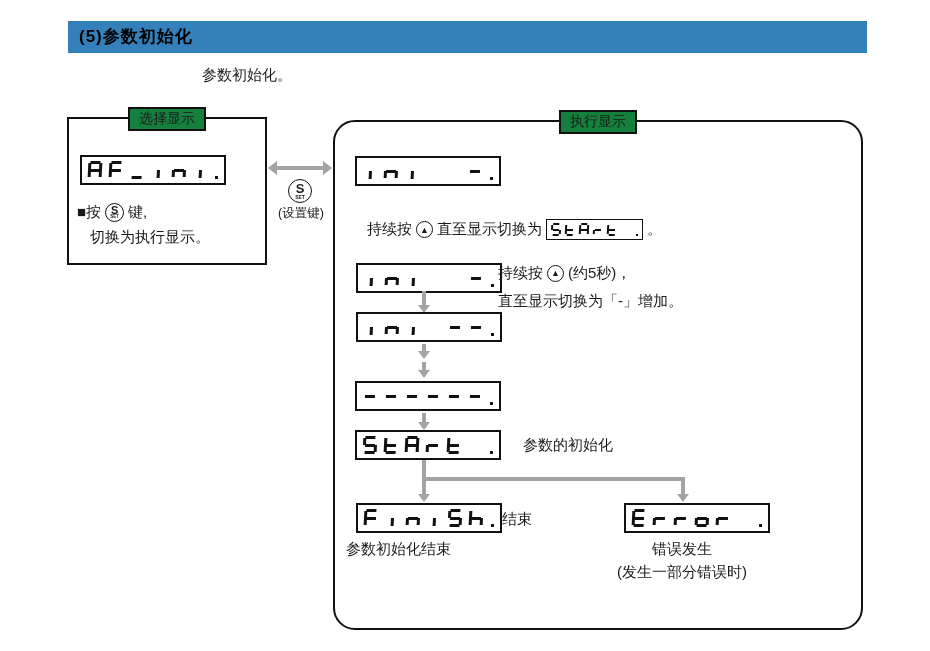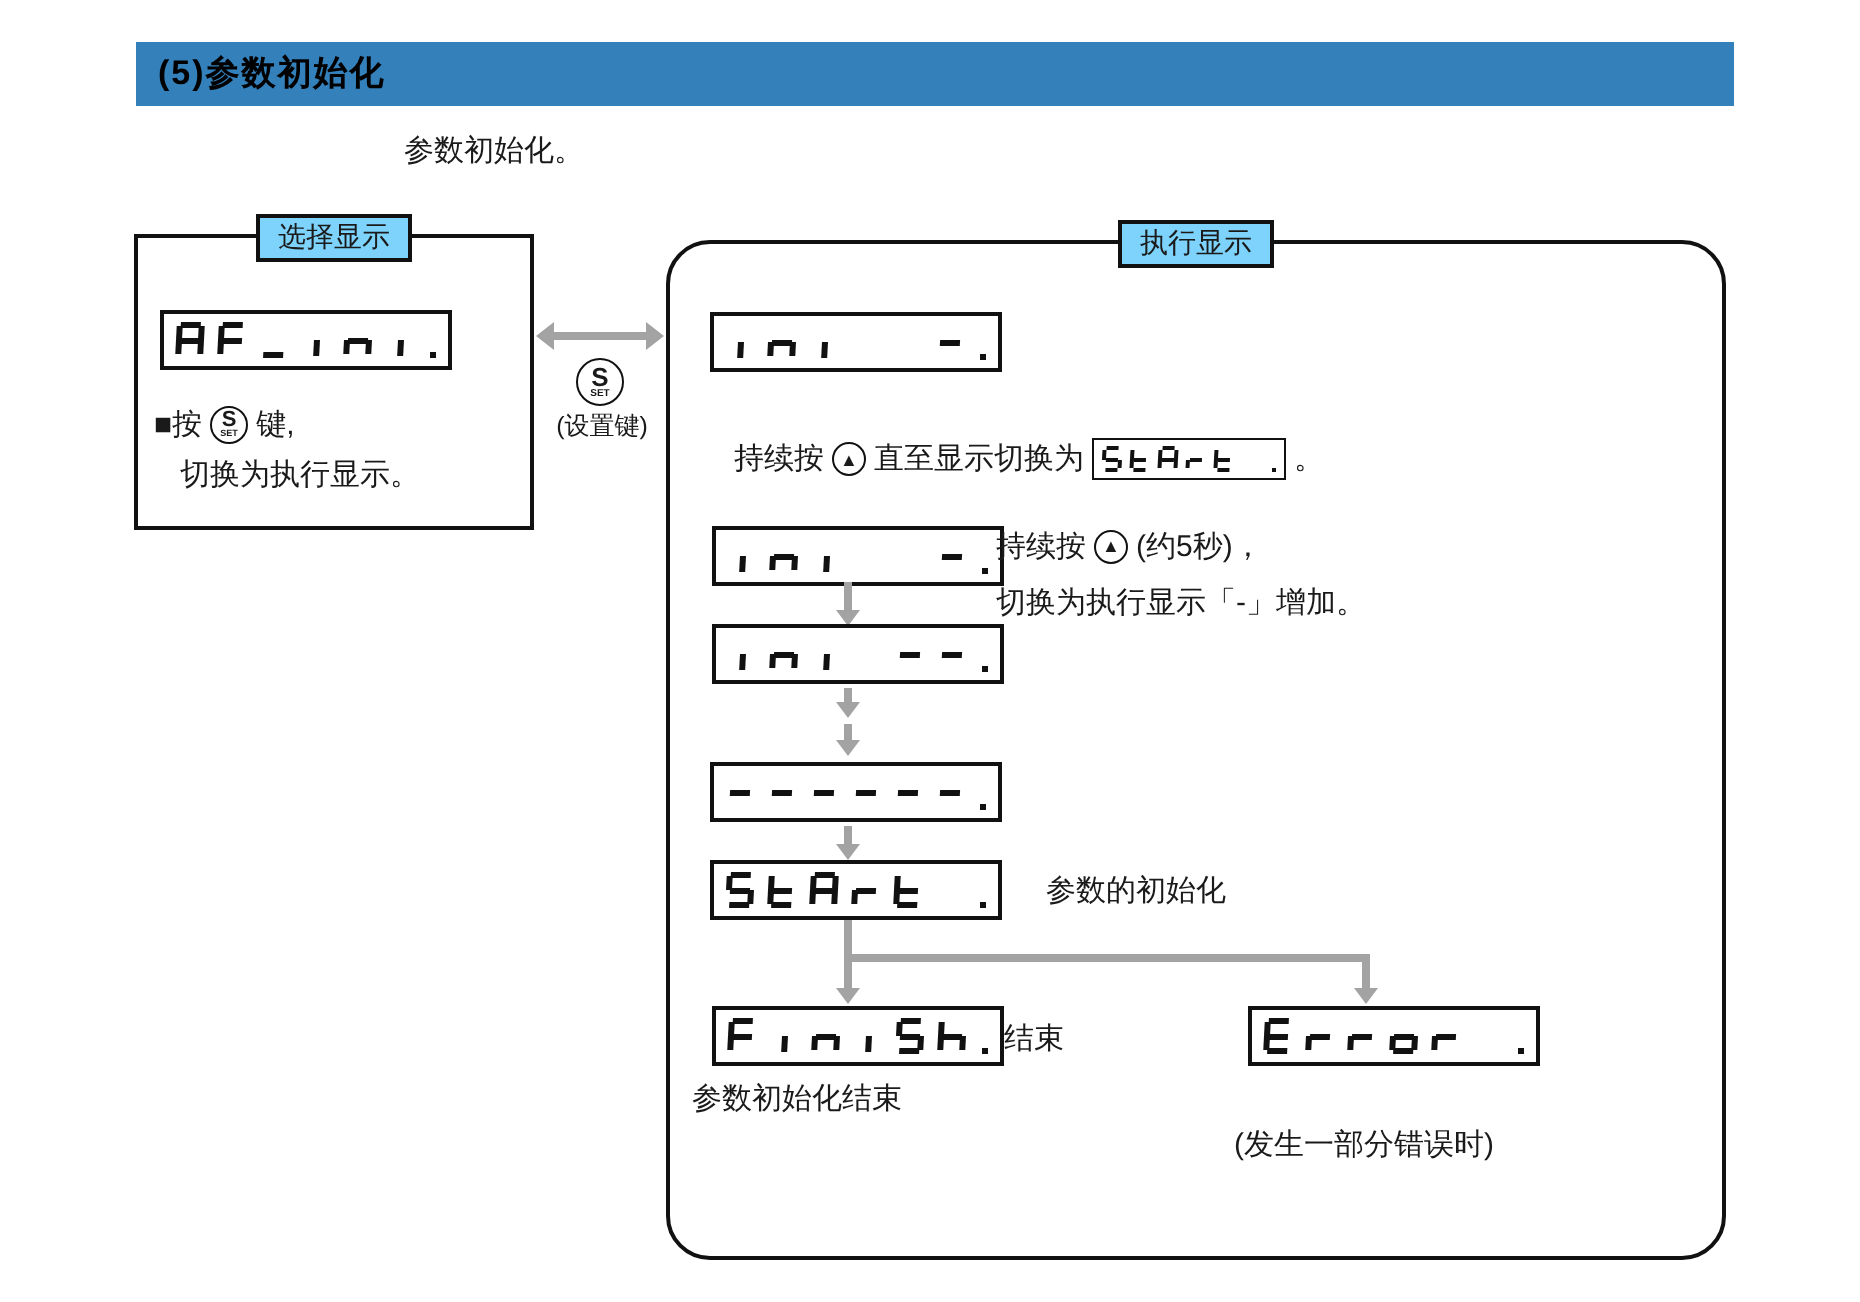--- a/index.html
+++ b/index.html
@@ -9,21 +9,21 @@
 
   
   .header-bar { position:absolute; left:68px; top:21px; width:799px; height:32px; background:#3380bb; }
   .header-bar .title { color:#000000; font-size:17px; font-weight:bold; line-height:32px; padding-left:11px; letter-spacing:1px; }
   .intro { position:absolute; left:175px; top:66px; font-size:15px;margin-left:27px; }
 
   
   .panel { position:absolute; border:2px solid #111; background:#fff; }
   .panel-select { left:67px; top:117px; width:200px; height:148px; }
   .panel-exec { left:333px; top:120px; width:530px; height:510px;border-radius:22px; }
-  .panel-tab { position:absolute; left:50%; top:-12px; transform:translateX(-50%); background:#7dd3fc; border:2px solid #111; font-size:14px; padding:1px 9px; white-space:nowrap; }
+  .panel-tab { position:absolute; left:50%; top:-12px; transform:translateX(-50%); background:#15803d; border:2px solid #111; font-size:14px; padding:1px 9px; white-space:nowrap; }
 
   
   .seg-display { position:absolute; display:inline-flex; align-items:flex-end; background:#fff; border:2px solid #111;
                  --cw:14px; --ch:18px; --t:3px; --half:7px; gap:7px; padding:4px 6px; }
   .seg-display.small { position:static; border:1.5px solid #111; --cw:10px; --ch:13px; --t:2px; --half:4.5px; gap:4px; padding:3px 4px; }
   .seg-cell { position:relative; width:var(--cw); height:var(--ch); display:inline-block; transform:skewX(-3deg); }
   .seg { position:absolute; background:#111; }
   .seg-a { left:2px; right:2px; top:0; height:var(--t); }
   .seg-f { left:0; top:2px; width:var(--t); height:var(--half); }
   .seg-b { right:0; top:2px; width:var(--t); height:var(--half); }
@@ -207,21 +207,21 @@
         <span class="seg-cell">
           <i class="seg seg-g"></i>
         </span>
         <span class="seg-dp"></span>
       </div>
     <div class="trow" style="left:163px; top:140px; height:22px;">
       <span>持续按</span>
       <span class="upkey">▲</span>
       <span>(约5秒)，</span>
     </div>
-    <div class="tline" style="left:163px; top:170px;">切换为执行显示「-」增加。</div>
+    <div class="tline" style="left:163px; top:170px;">直至显示切换为「-」增加。</div>
 
     <div class="arrow-down" style="left:87px; top:169px; height:14px;"></div>
 
     <div class="seg-display" style="left:21px; top:190px;">
         <span class="seg-cell">
           <i class="seg seg-k"></i>
         </span>
         <span class="seg-cell">
           <i class="seg seg-c"></i>
           <i class="seg seg-e"></i>
@@ -366,16 +366,17 @@
           <i class="seg seg-e"></i>
           <i class="seg seg-g"></i>
         </span>
         <span class="seg-cell">
           <i class="seg seg-e"></i>
           <i class="seg seg-g"></i>
         </span>
         <span class="seg-cell"></span>
         <span class="seg-dp"></span>
       </div>
+    <div class="caption-center" style="left:247px; top:418px; width:200px;">错误发生</div>
     <div class="caption-center" style="left:247px; top:441px; width:200px;">(发生一部分错误时)</div>
   </div>
 
 </div>
 
 </body></html>

